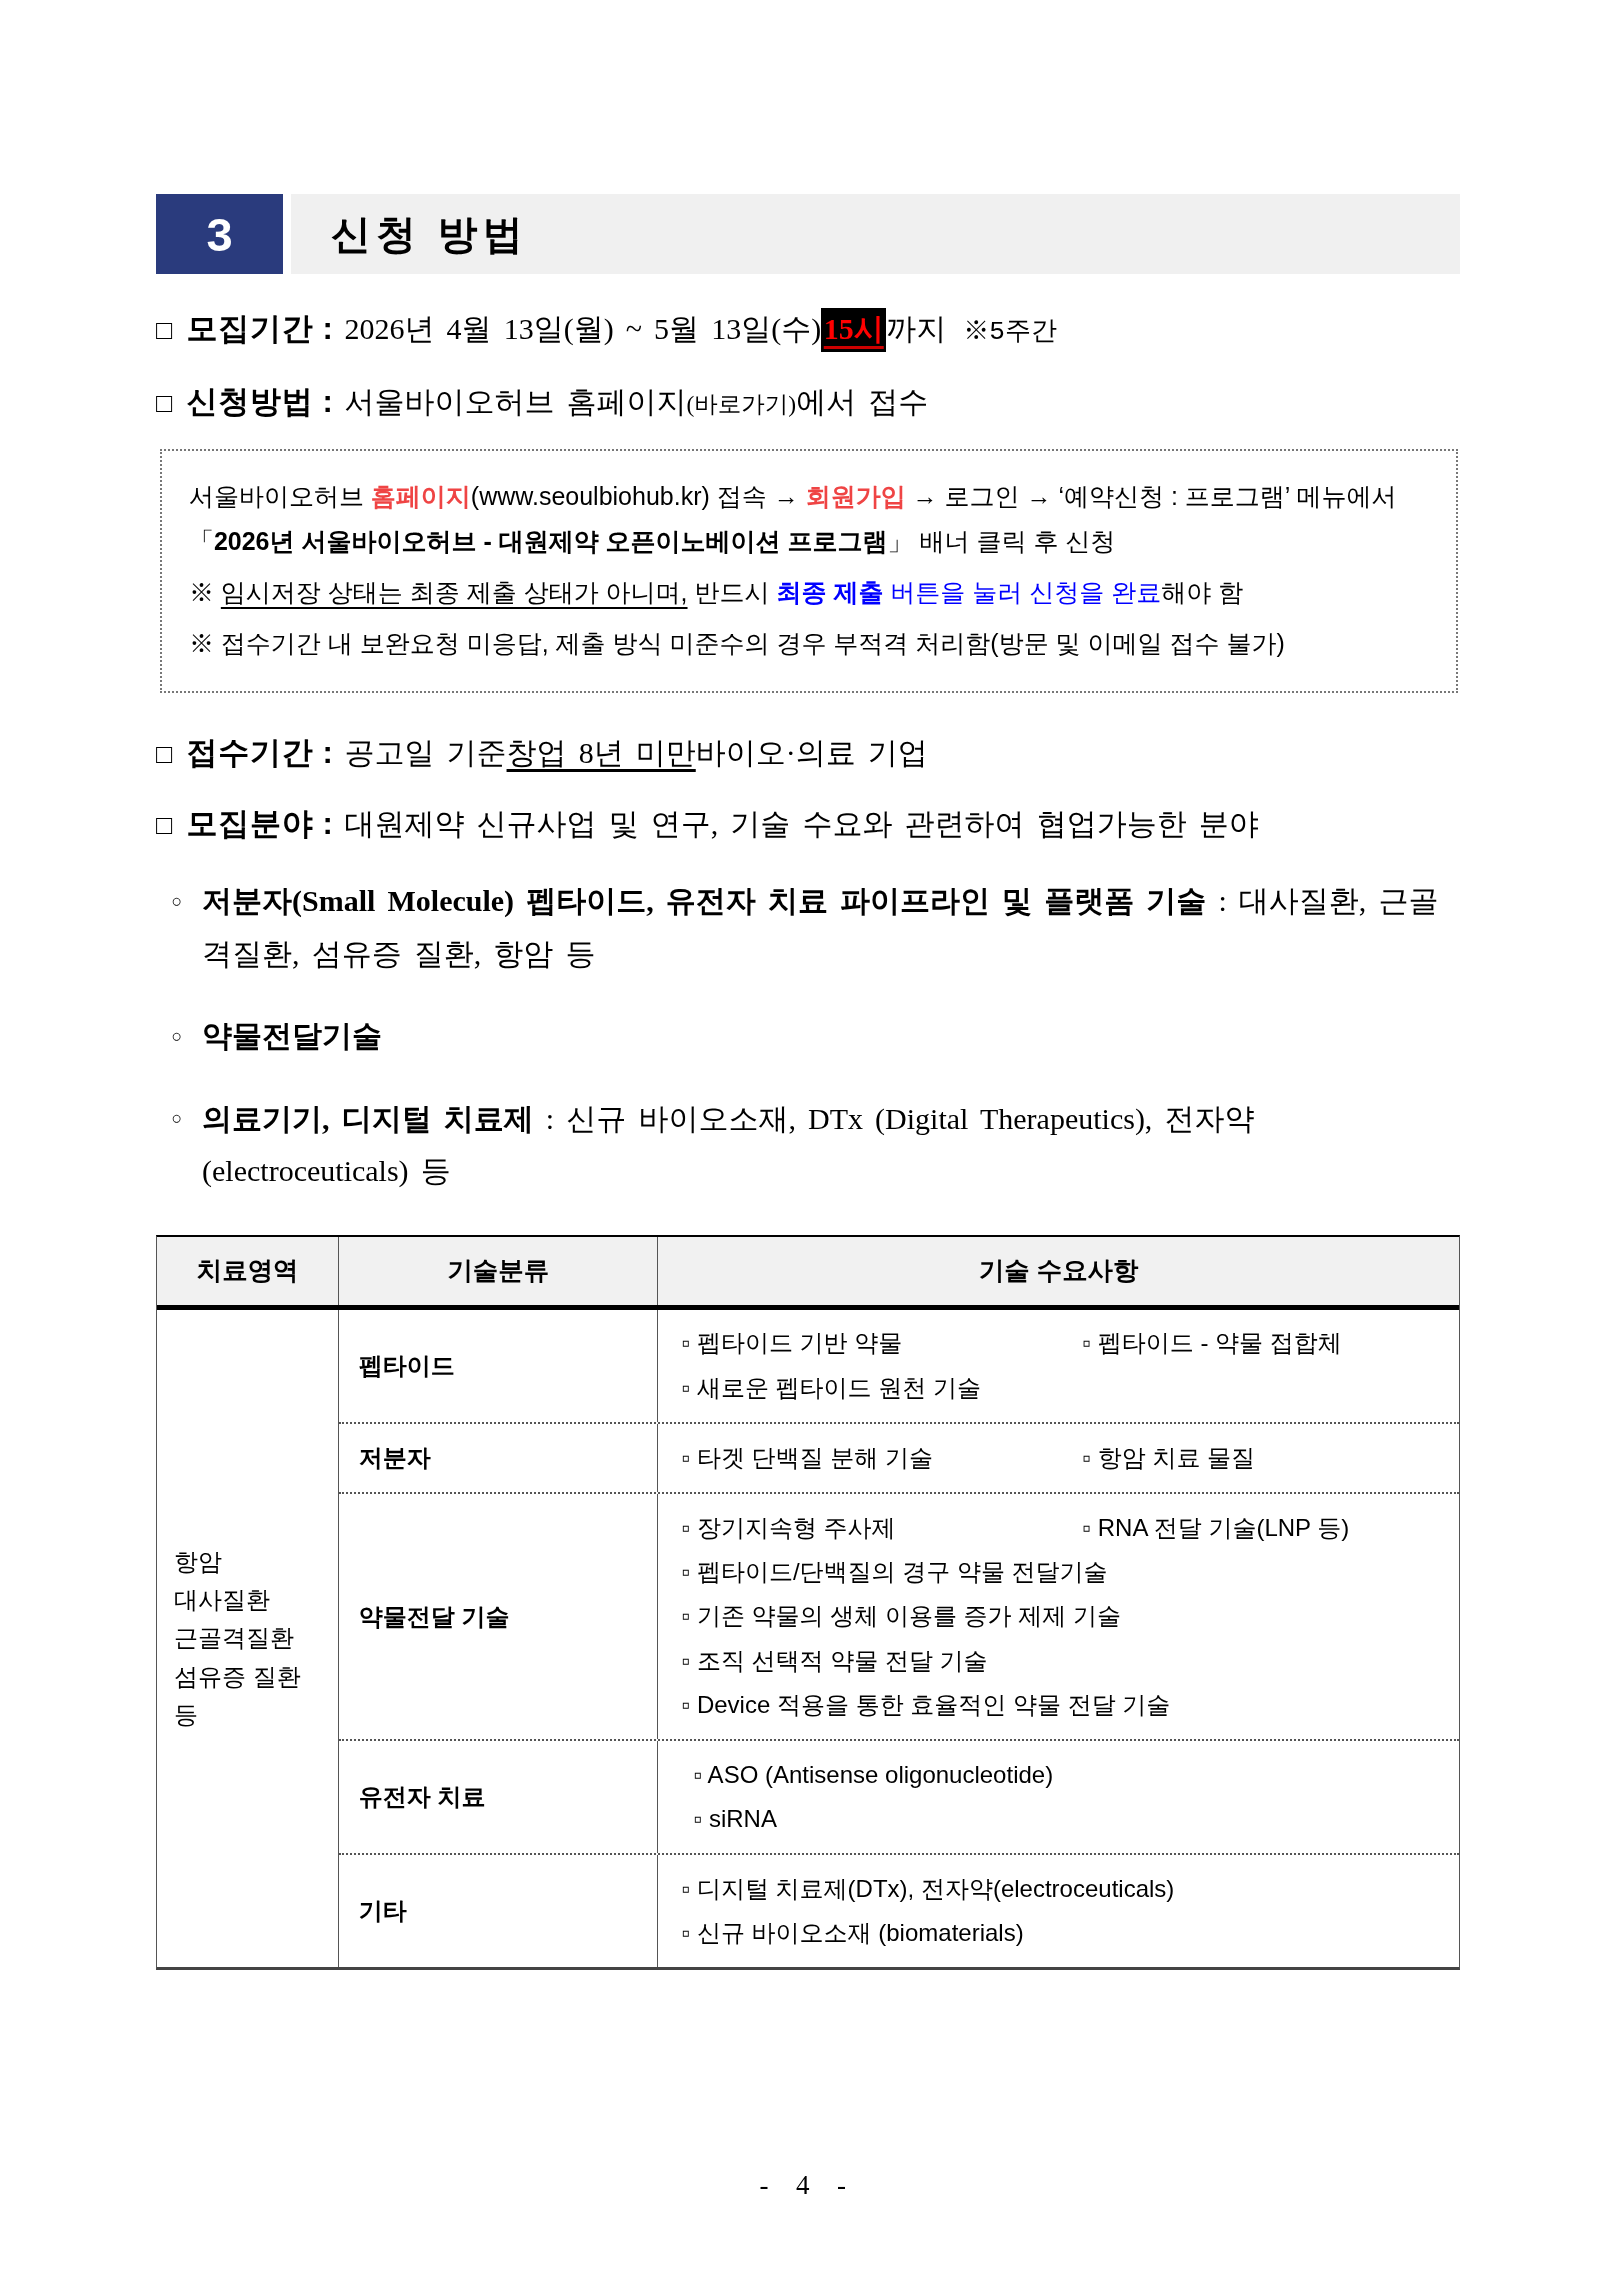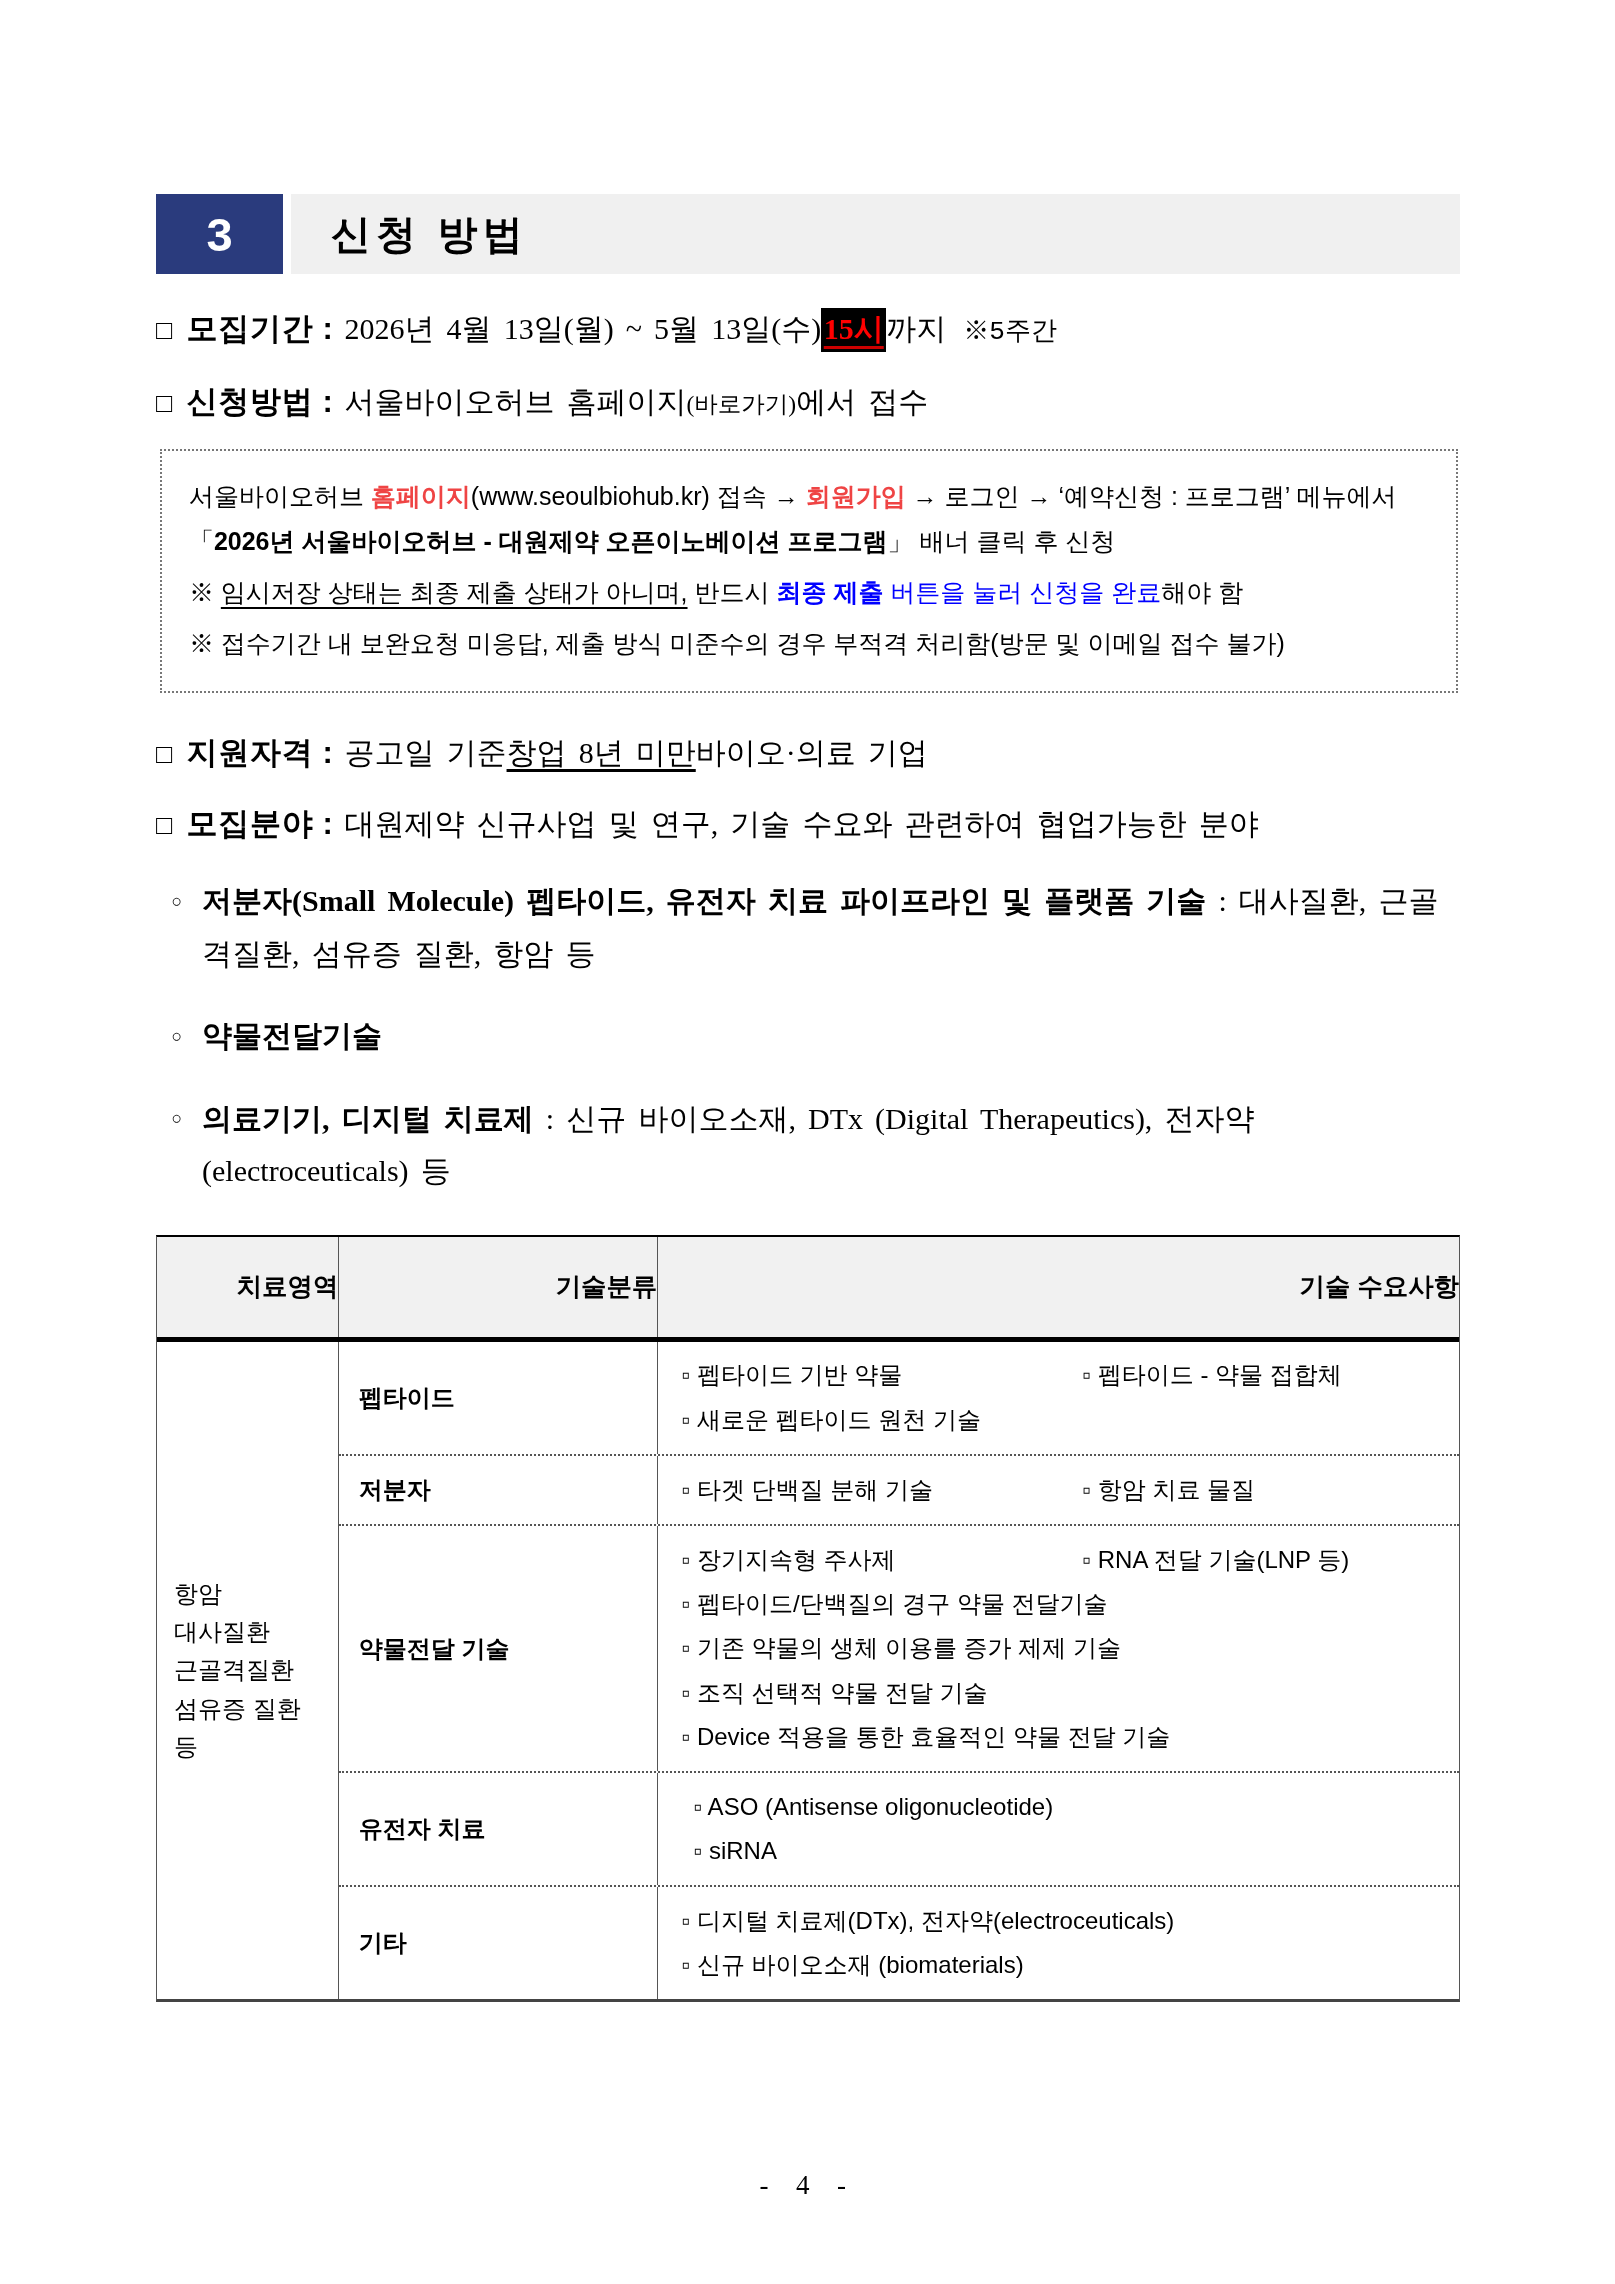--- a/index.html
+++ b/index.html
@@ -56,21 +56,21 @@
   .dash { margin-right:9px; }
 
   
   .tbl {
     margin-top:37px; width:100%;
     border-top:2.6px solid #000; border-bottom:3.9px solid #444;
     border-left:1.3px solid #555; border-right:1.3px solid #555;
     font-family:"Liberation Sans", sans-serif; font-size:24px;
   }
   .thead { display:flex; background:#F1F1F1; border-bottom:5.2px solid #000; }
-  .th { padding:33px 0; text-align:right; font-weight:600; font-size:25.4px; }
+  .th { padding:17px 0; text-align:center; font-weight:600; font-size:25.4px; }
   .th1 { width:14%; border-right:1.3px solid #555; }
   .th2 { width:24.5%; border-right:1.3px solid #555; }
   .th3 { flex:1; }
   .tbody { display:flex; }
   .tarea {
     width:14%; border-right:1.3px solid #555;
     display:flex; flex-direction:column; justify-content:center;
     padding-left:17px; line-height:1.6;
   }
   .trows { flex:1; display:flex; flex-direction:column; }
@@ -133,21 +133,21 @@
     <p>
       <span>※ </span><span class="u">임시저장 상태는 최종 제출 상태가 아니며,</span><span> 반드시 </span><span class="bluebold">최종 제출</span><span class="blue"> 버튼을 눌러 신청을 완료</span><span>해야 함</span>
     </p>
     <p>
       <span>※ </span><span>접수기간 내 보완요청 미응답, 제출 방식 미준수의 경우 부적격 처리함(방문 및 이메일 접수 불가)</span>
     </p>
   </div>
 
   <div class="field-line" style="margin-top:39px;">
     <span class="sq">□</span>
-    <span class="flabel">지원자격</span>
+    <span class="flabel">접수기간</span>
     <span class="fcolon">:</span>
     <span class="fval">공고일 기준 </span>
     <span class="fval u">창업 8년 미만</span>
     <span class="fval"> 바이오·의료 기업</span>
   </div>
 
   <div class="field-line">
     <span class="sq">□</span>
     <span class="flabel">모집분야</span>
     <span class="fcolon">:</span>

